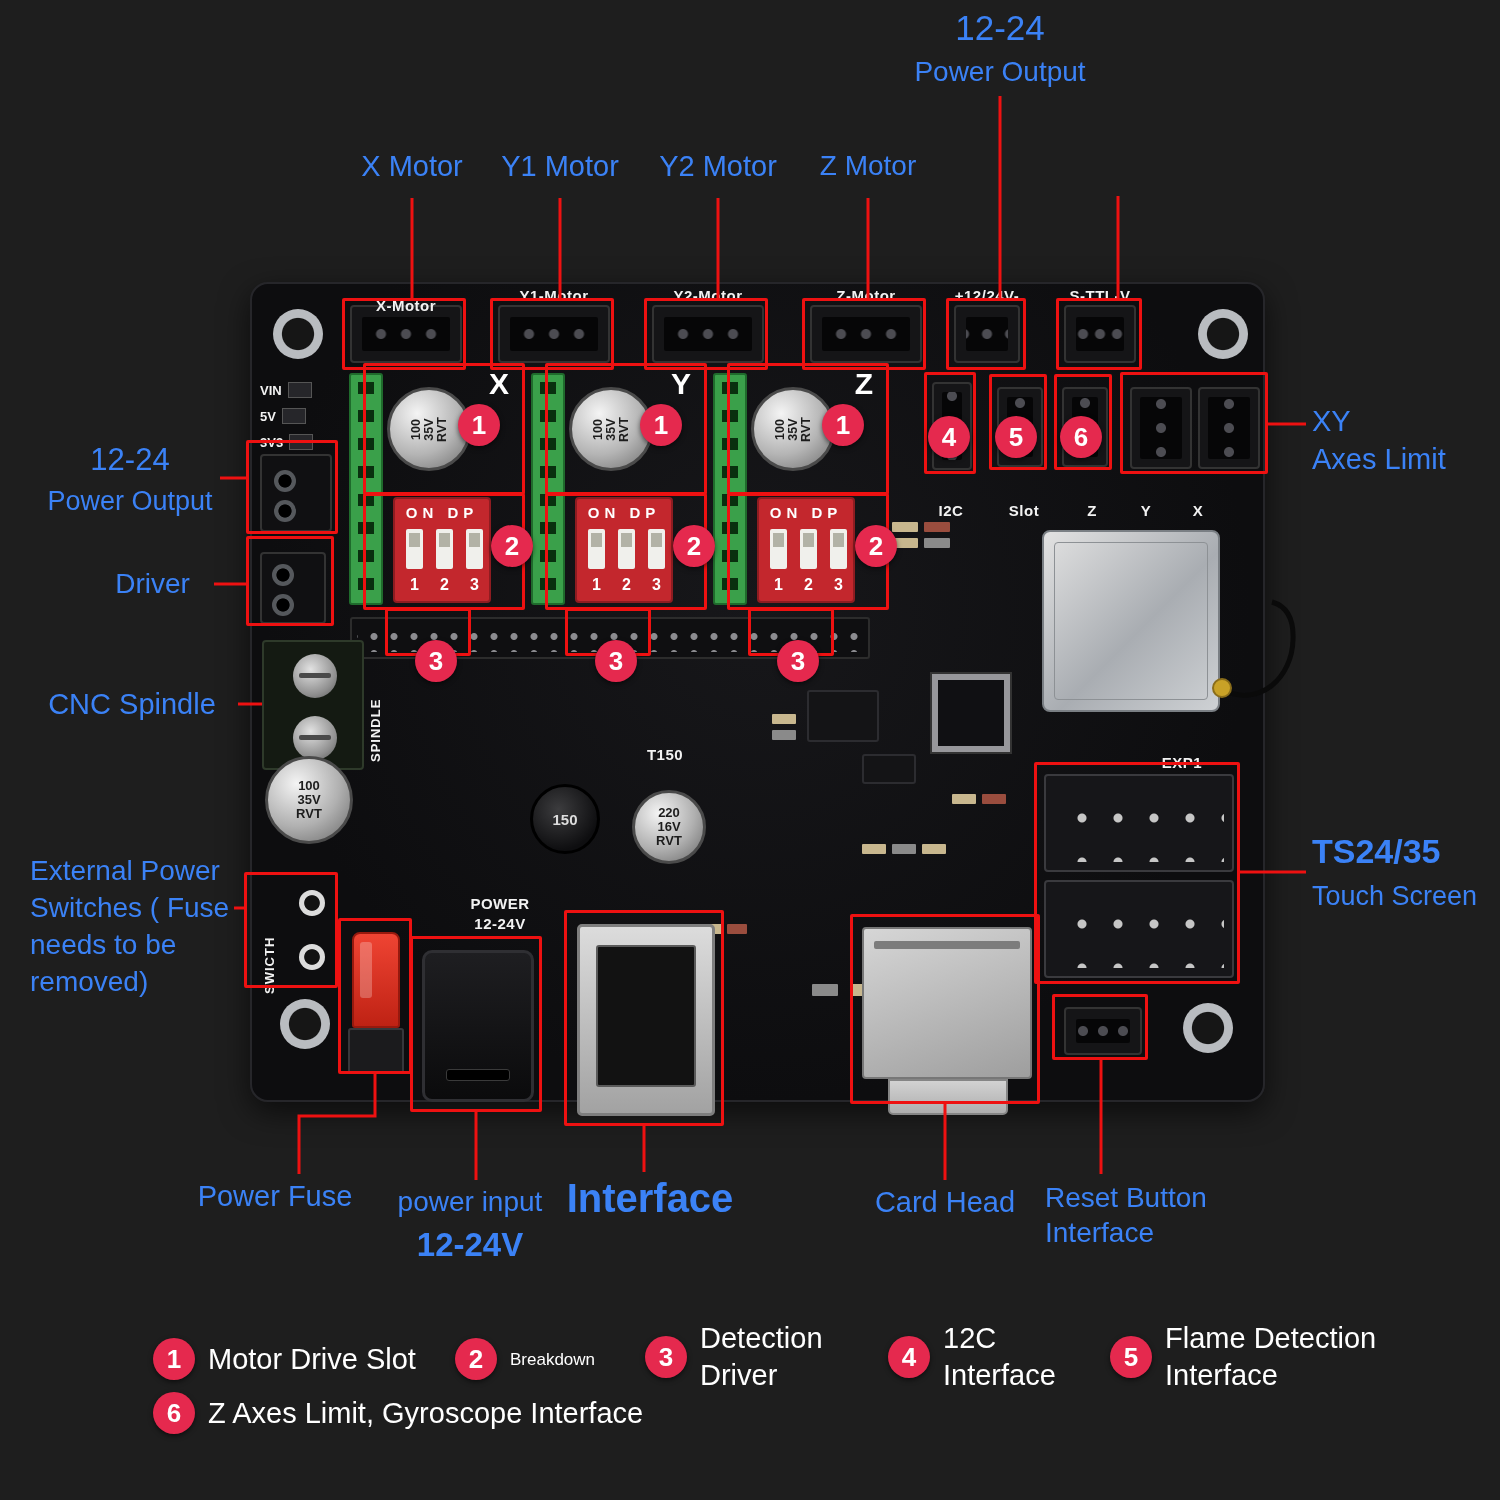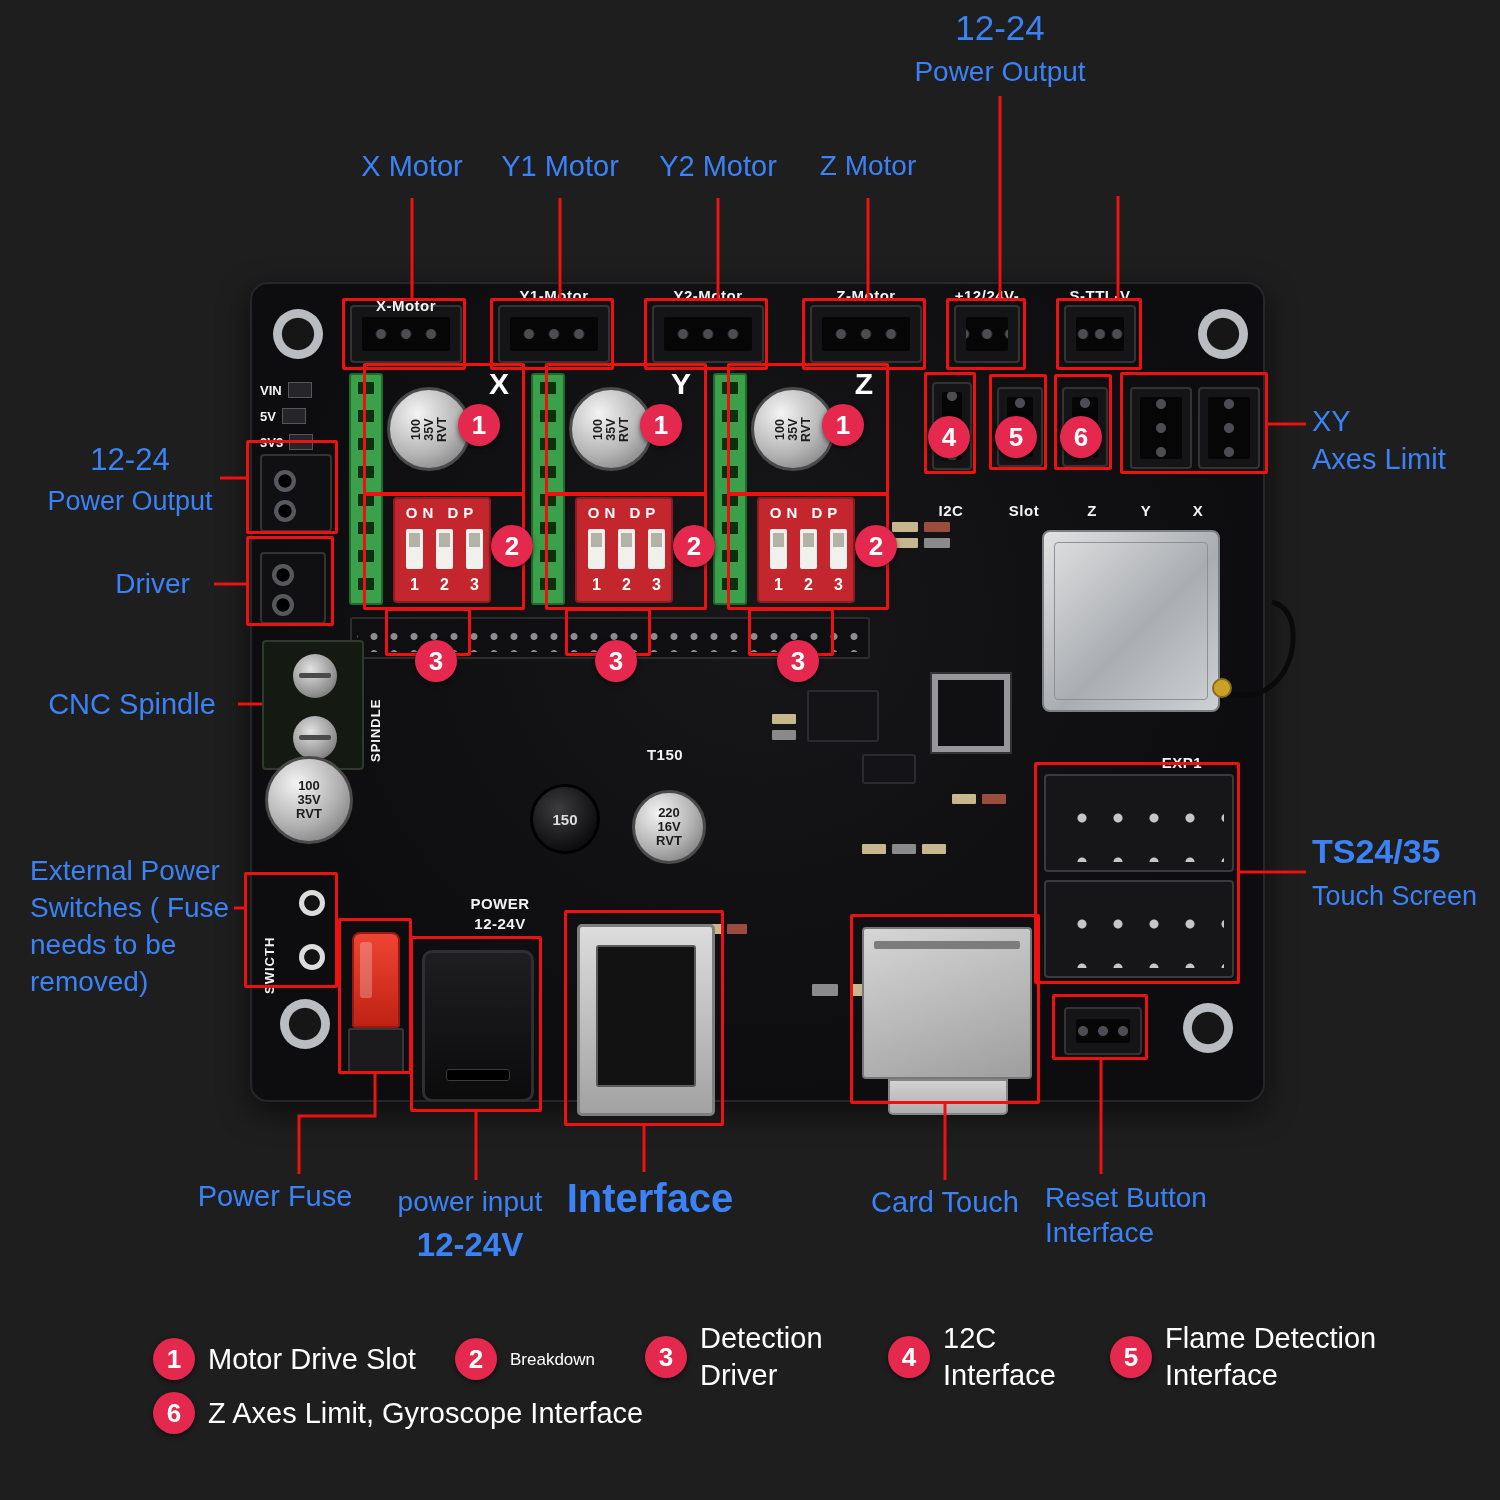--- a/index.html
+++ b/index.html
@@ -421,21 +421,21 @@
     <div>removed)</div>
   </div>
   <div class="lbl" style="left:180px;top:1180px;width:190px;font-size:29px">Power Fuse</div>
   <div class="lbl" style="left:375px;top:1186px;width:190px">
     <div style="font-size:28px">power input</div>
     <div style="font-size:33px;font-weight:bold;margin-top:8px">12-24V</div>
   </div>
   <div class="lbl" style="left:550px;top:1174px;width:200px;font-size:40px;font-weight:bold;line-height:48px">
     <div>Interface</div>
   </div>
-  <div class="lbl" style="left:860px;top:1186px;width:170px;font-size:29px">Card Touch</div>
+  <div class="lbl" style="left:860px;top:1186px;width:170px;font-size:29px">Card Head</div>
   <div class="lbl la" style="left:1045px;top:1180px;width:230px;font-size:28px;line-height:35px">
     <div>Reset Button</div>
     <div>Interface</div>
   </div>
 
   <div class="leg-item" style="left:153px;top:1338px">
     <div class="circle-num">1</div>
     <div class="leg-text">Motor Drive Slot</div>
   </div>
   <div class="leg-item" style="left:455px;top:1338px">

